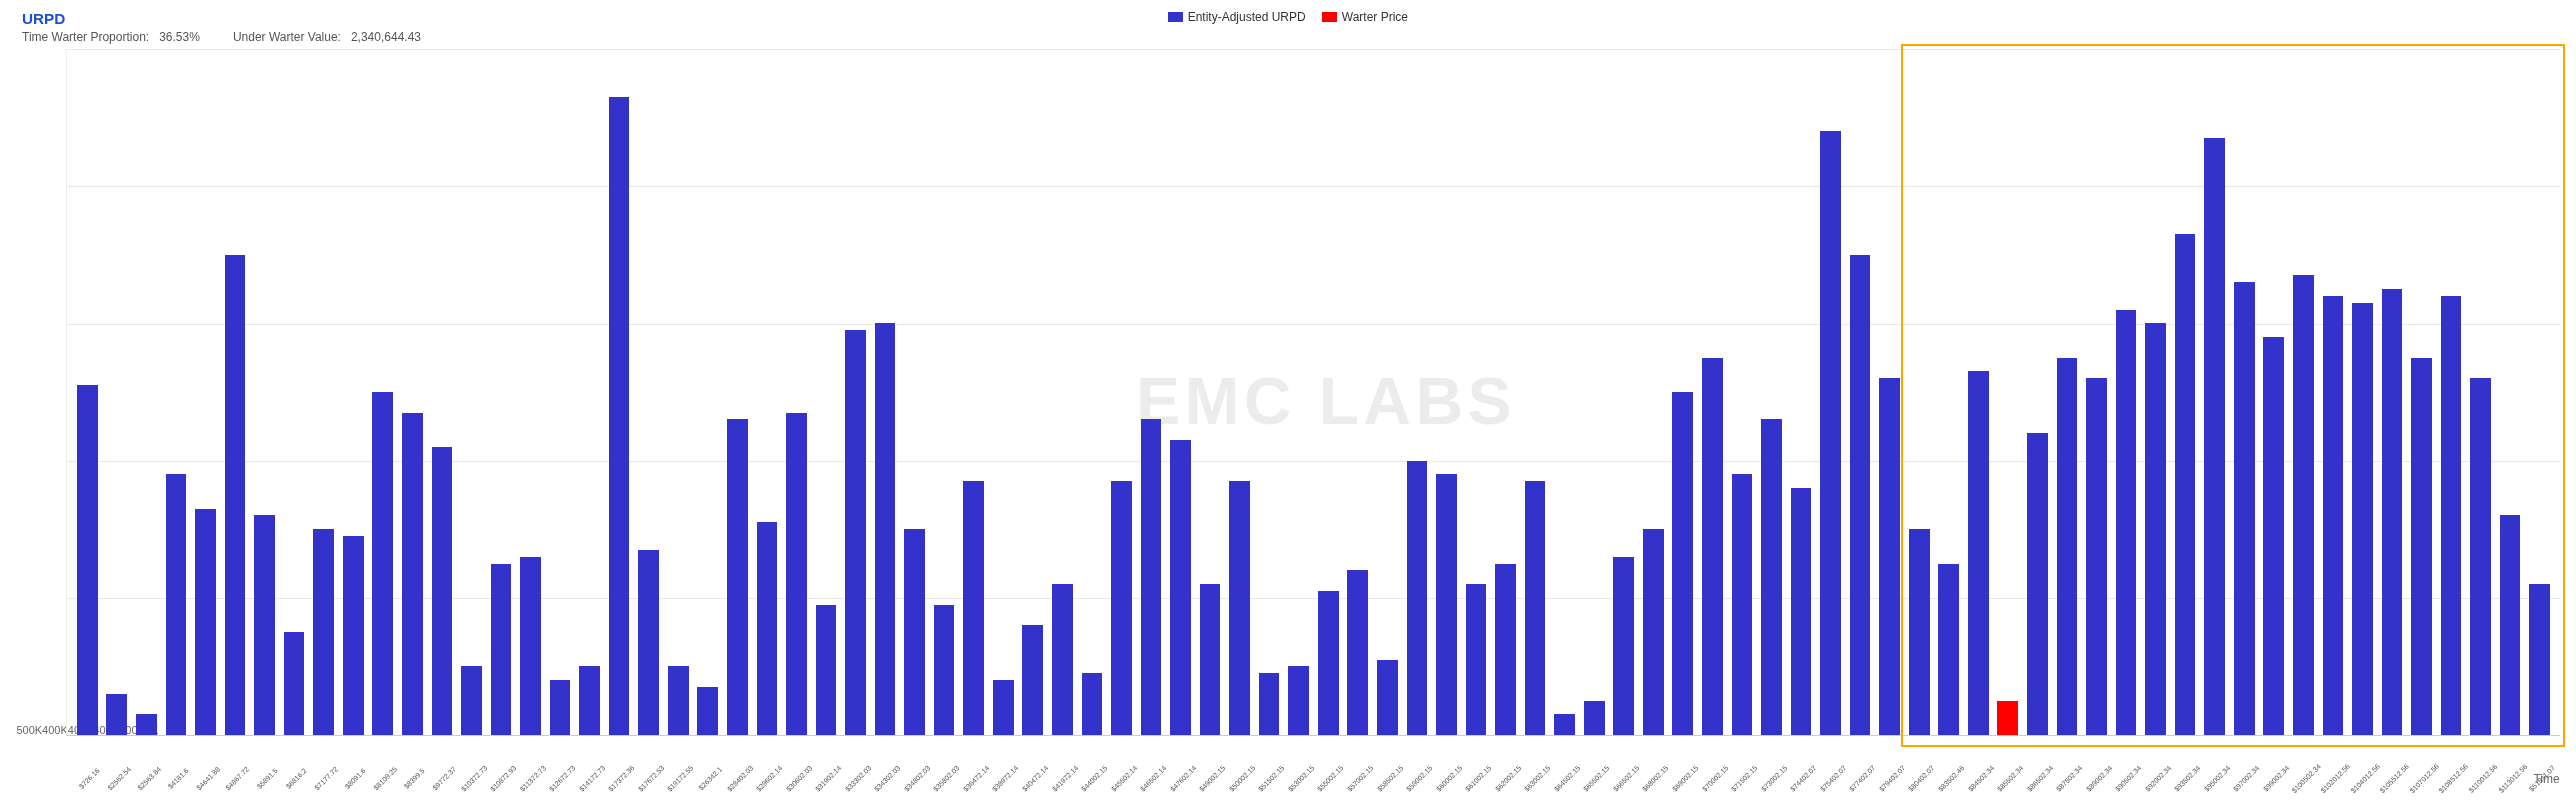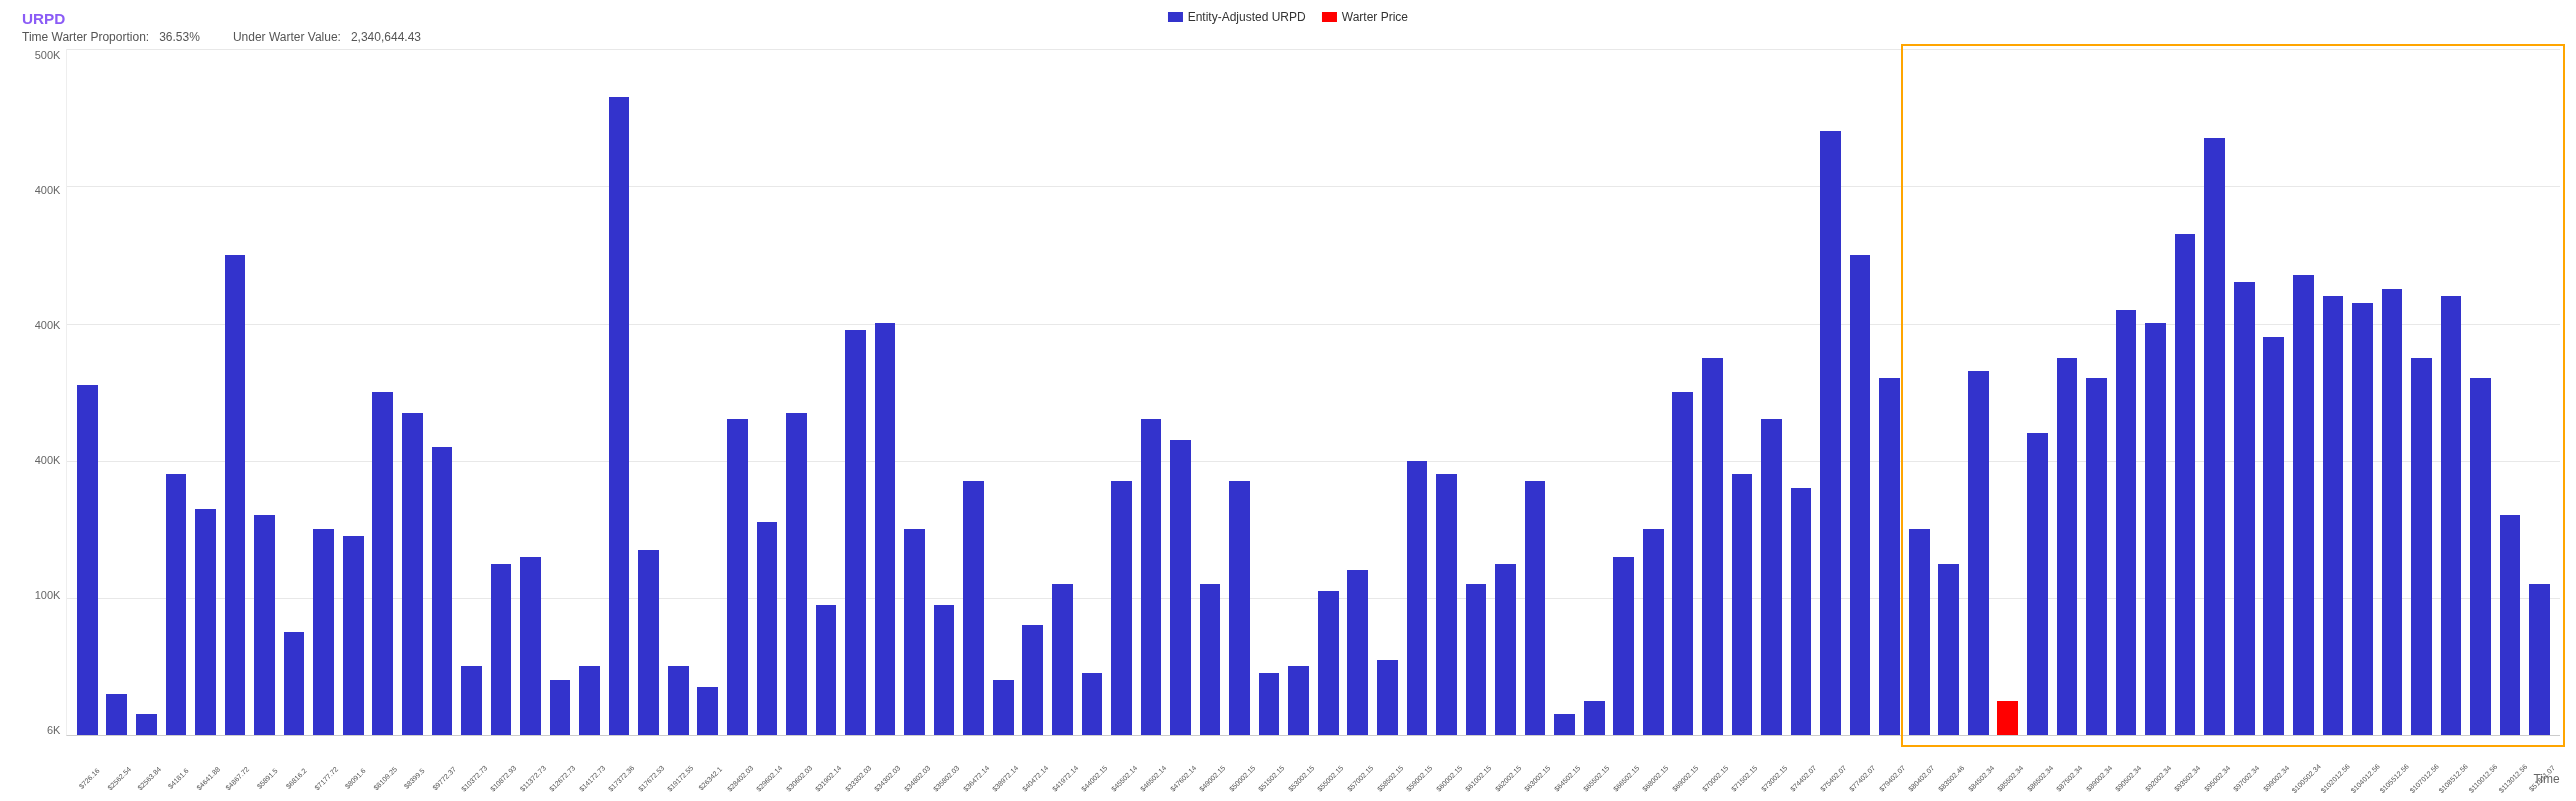--- a/index.html
+++ b/index.html
@@ -13,21 +13,21 @@
     }
     .chart-container {
       position: relative;
       width: 2576px;
       height: 802px;
       padding: 11px 22px 66px 66px;
     }
     .chart-title {
       font-size: 15.3px;
       font-weight: bold;
-      color: #8b5cf6;
+      color: #1d4ed8;
       position: absolute;
       top: 9.8px;
       left: 22px;
     }
     .stats-bar {
       position: absolute;
       top: 30px;
       left: 22px;
       display: flex;
       gap: 33px;
@@ -75,21 +75,21 @@
       bottom: 66px;
       border-bottom: 1.1px solid #ccc;
       border-left: 0.5px solid #eee;
     }
     .y-axis-labels {
       position: absolute;
       left: 16.4px;
       top: 49px;
       bottom: 66px;
       display: flex;
-      flex-direction: column;
+      flex-direction: row;
       justify-content: space-between;
       align-items: flex-end;
       width: 44px;
       font-size: 11px;
       color: #666;
     }
     .grid-lines {
       position: absolute;
       left: 66px;
       right: 16.4px;
@@ -181,20 +181,21 @@
     <div class="legend-item">
       <span class="legend-box" style="background:#3333cc;"></span>
       <span>Entity-Adjusted URPD</span>
     </div>
     <div class="legend-item">
       <span class="legend-box" style="background:#ff0000;"></span>
       <span>Warter Price</span>
     </div>
   </div>
 
+  <div class="watermark">EMC LABS</div>
 
   <div class="y-axis-labels">
     <span>500K</span>
     <span>400K</span>
     <span>400K</span>
     <span>400K</span>
     <span>100K</span>
     <span>6K</span>
   </div>
 

